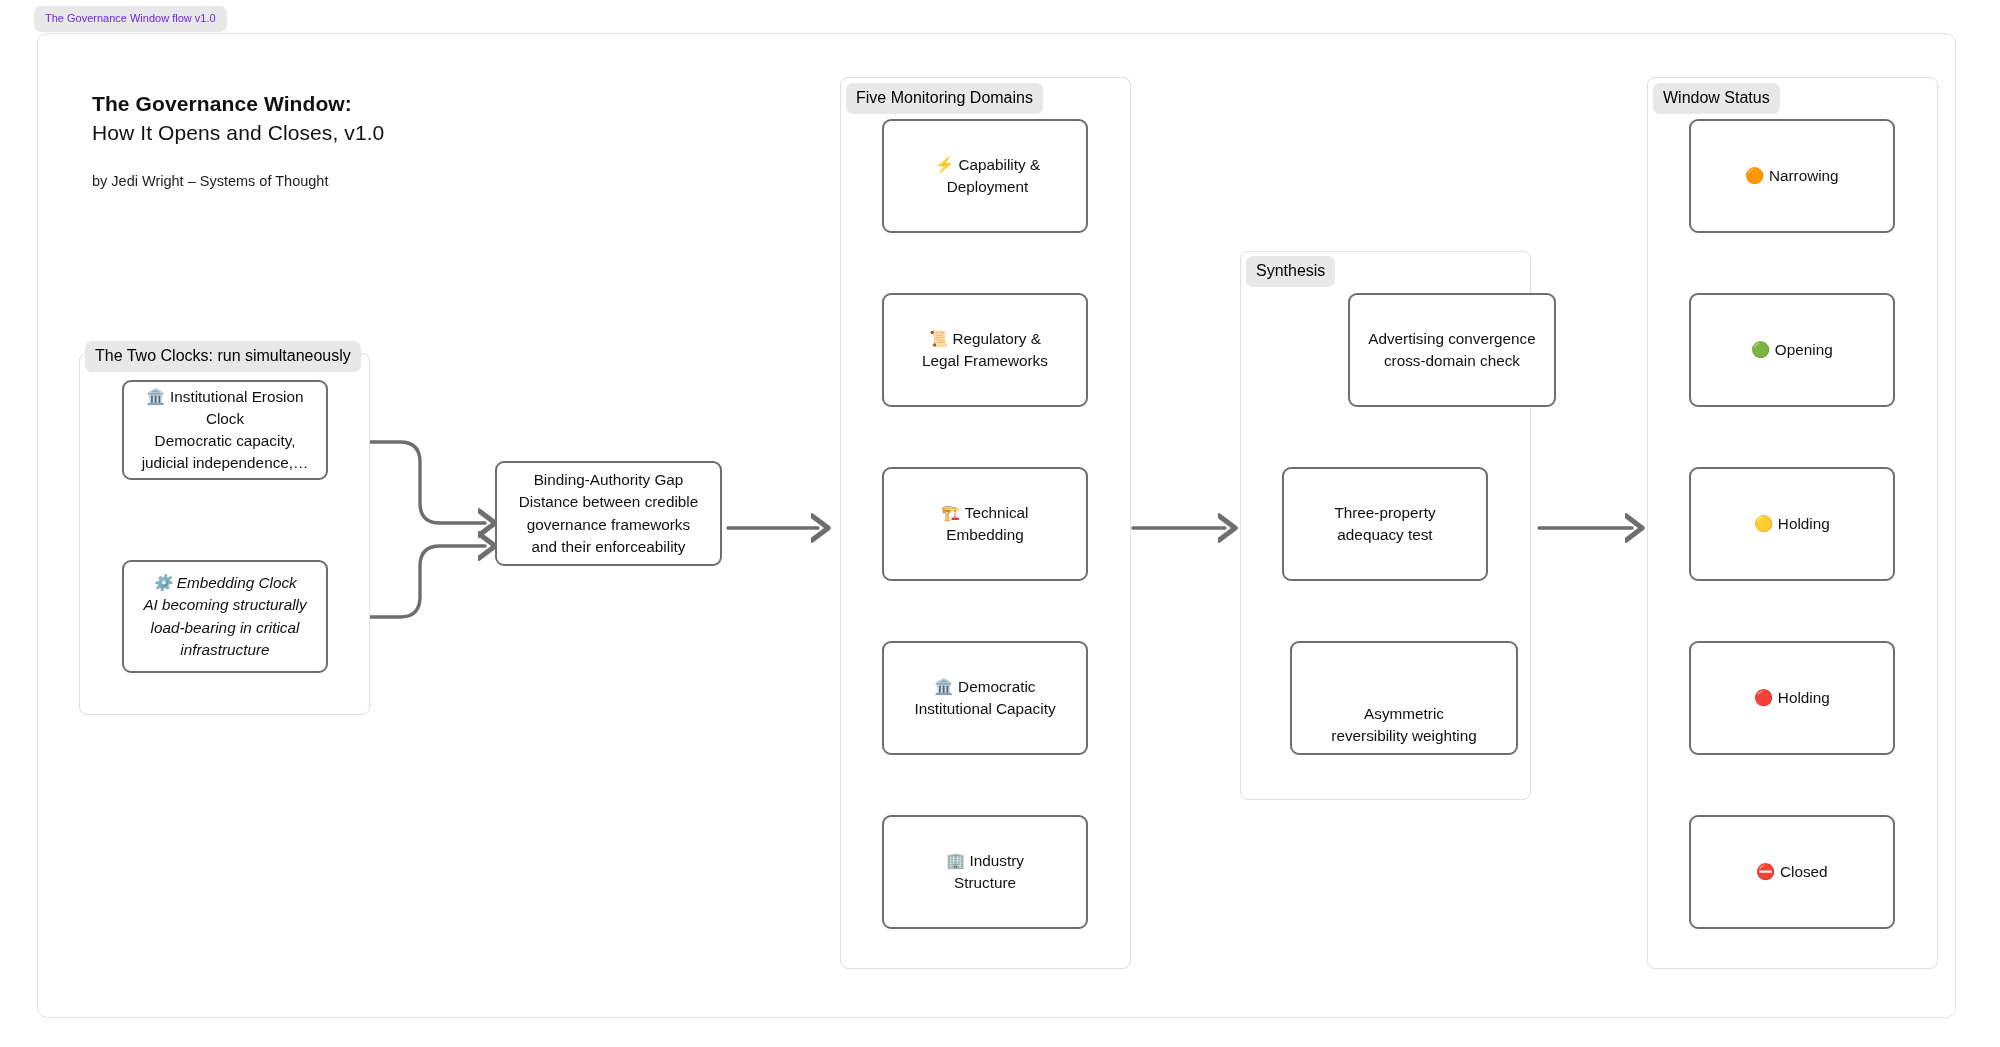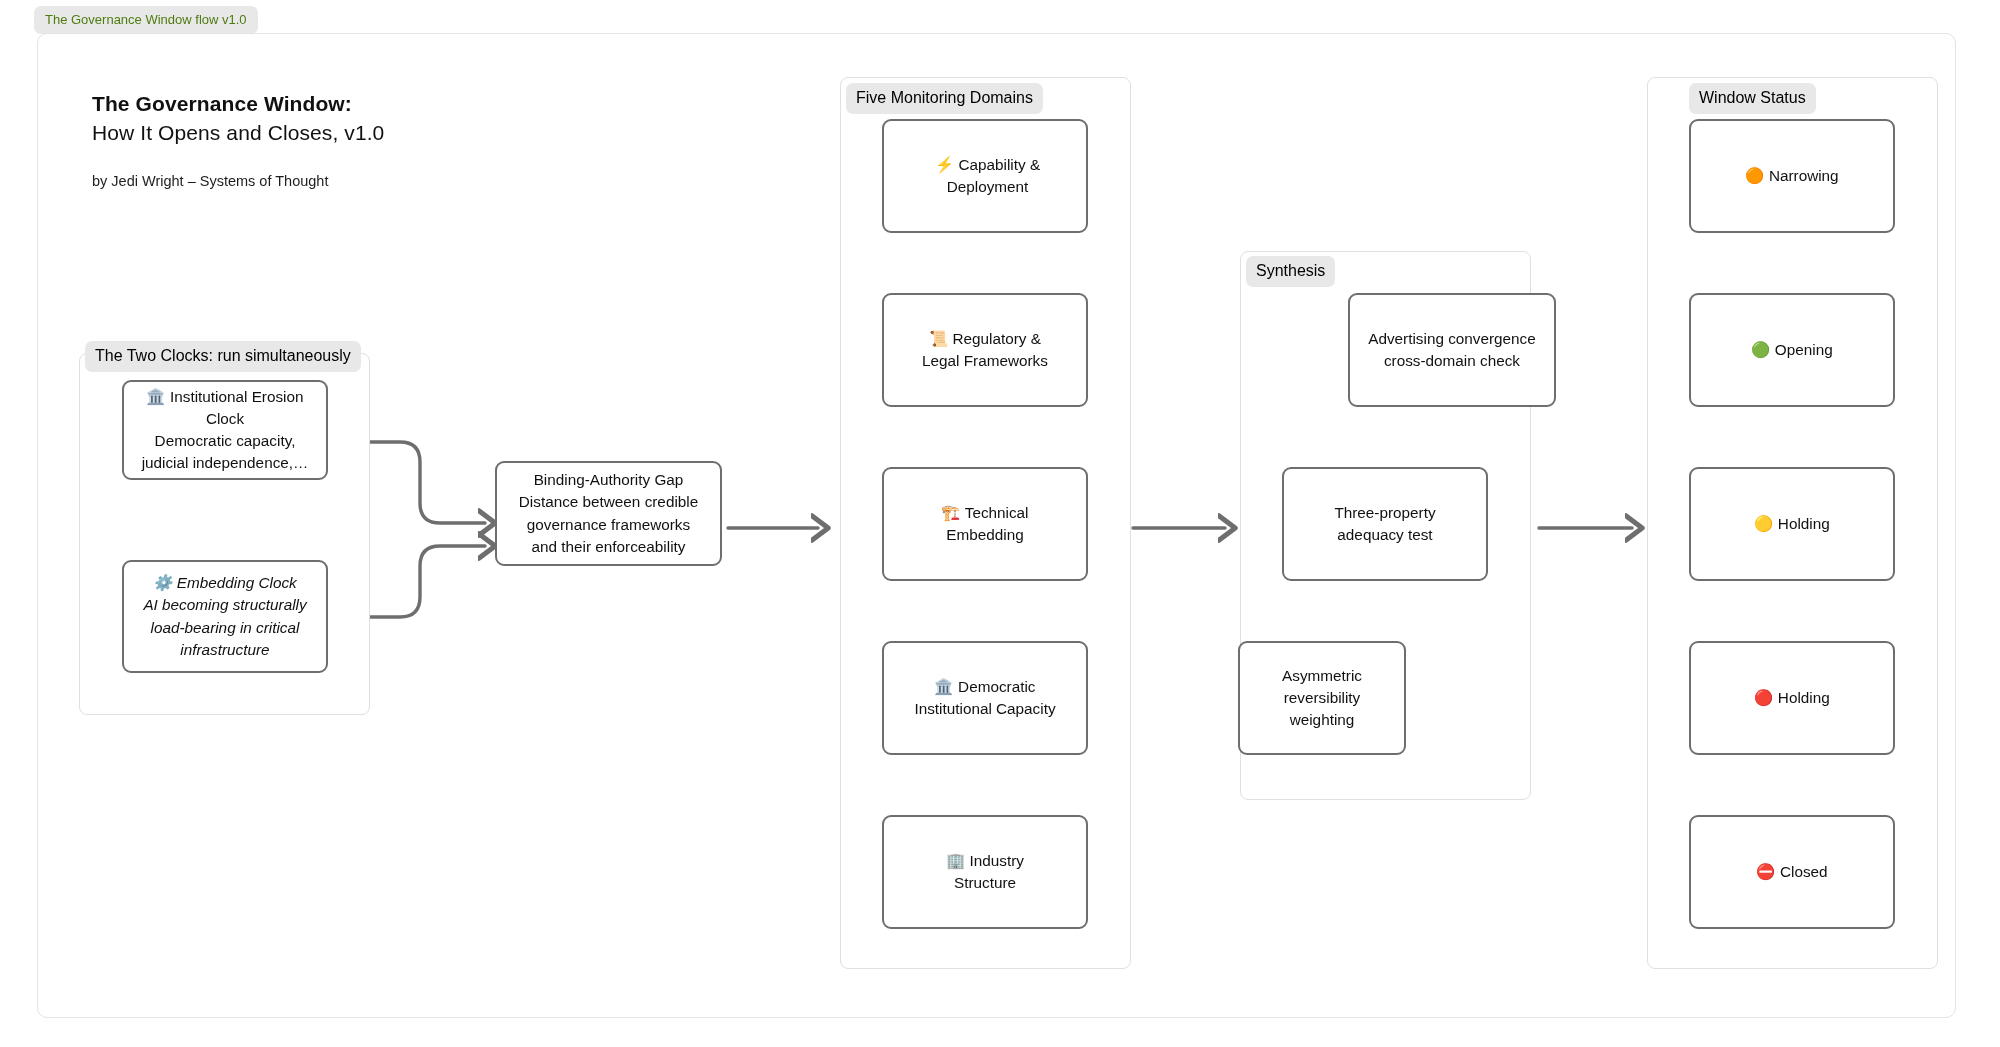--- a/index.html
+++ b/index.html
@@ -27,22 +27,22 @@
     border: 1px solid #e3e3e3;
     border-radius: 10px;
     background: #ffffff;
     box-sizing: border-box;
   }
   .frame-tab {
     position: absolute;
     left: 34px;
     top: 6px;
     background: #e8e8e8;
-    color: #4d7c0f;
-    font-size: 13px;
+    color: #6d28d9;
+    font-size: 11px;
     line-height: 1;
     padding: 7px 11px 8px 11px;
     border-radius: 7px;
     white-space: nowrap;
   }
 
   
   .title-block { position: absolute; left: 92px; top: 90px; }
   .title-line1 {
     font-size: 21px; font-weight: bold; color: #111111;
@@ -211,29 +211,29 @@
     </div>
   </div>
 
   <div class="node" style="left:1282px; top:467px; width:206px; height:114px;">
     <div>
       <span>Three-property</span><br>
       <span>adequacy test</span>
     </div>
   </div>
 
-  <div class="node" style="left:1238px; top:641px; width:168px; height:114px;">
+  <div class="node" style="left:1290px; top:641px; width:228px; height:114px;align-items:flex-end;">
     <div>
       <span>Asymmetric</span><br>
       <span>reversibility weighting</span>
     </div>
   </div>
 
   <div class="group" style="left:1647px; top:77px; width:291px; height:892px;"></div>
-  <div class="group-label" style="left:1653px; top:83px;margin-left:36px;">Window Status</div>
+  <div class="group-label" style="left:1653px; top:83px;">Window Status</div>
 
   <div class="node" style="left:1689px; top:119px; width:206px; height:114px;">
     <div>
       <span class="emoji">🟠</span>
       <span>Narrowing</span>
     </div>
   </div>
 
   <div class="node" style="left:1689px; top:293px; width:206px; height:114px;">
     <div>

